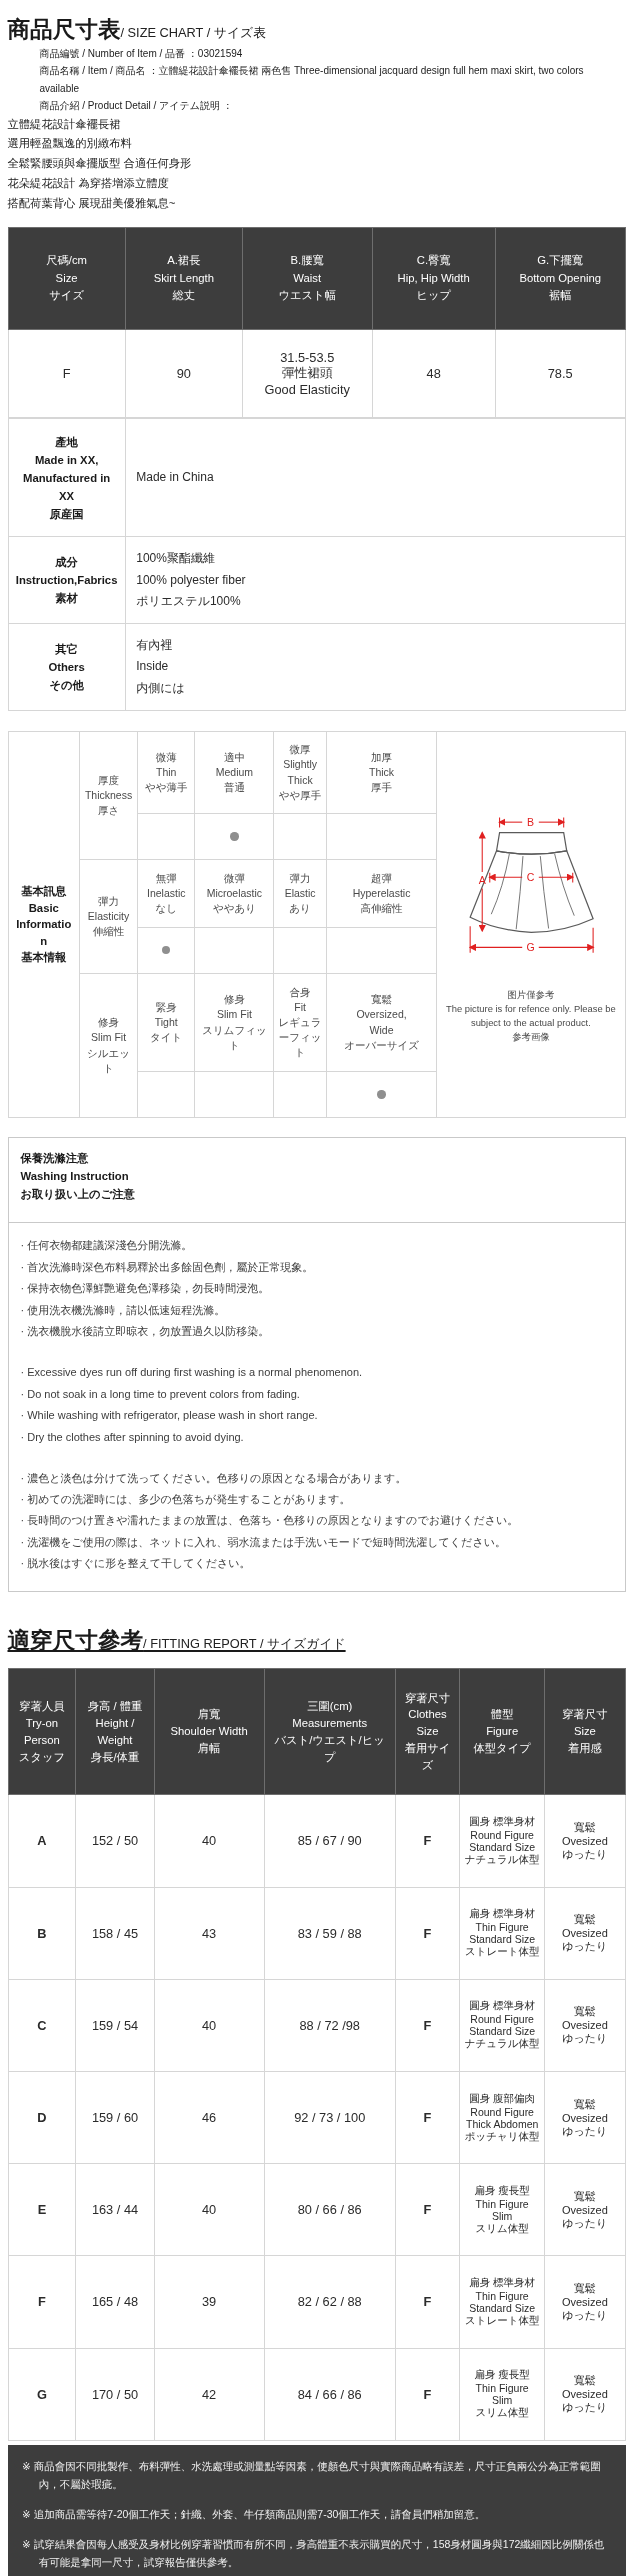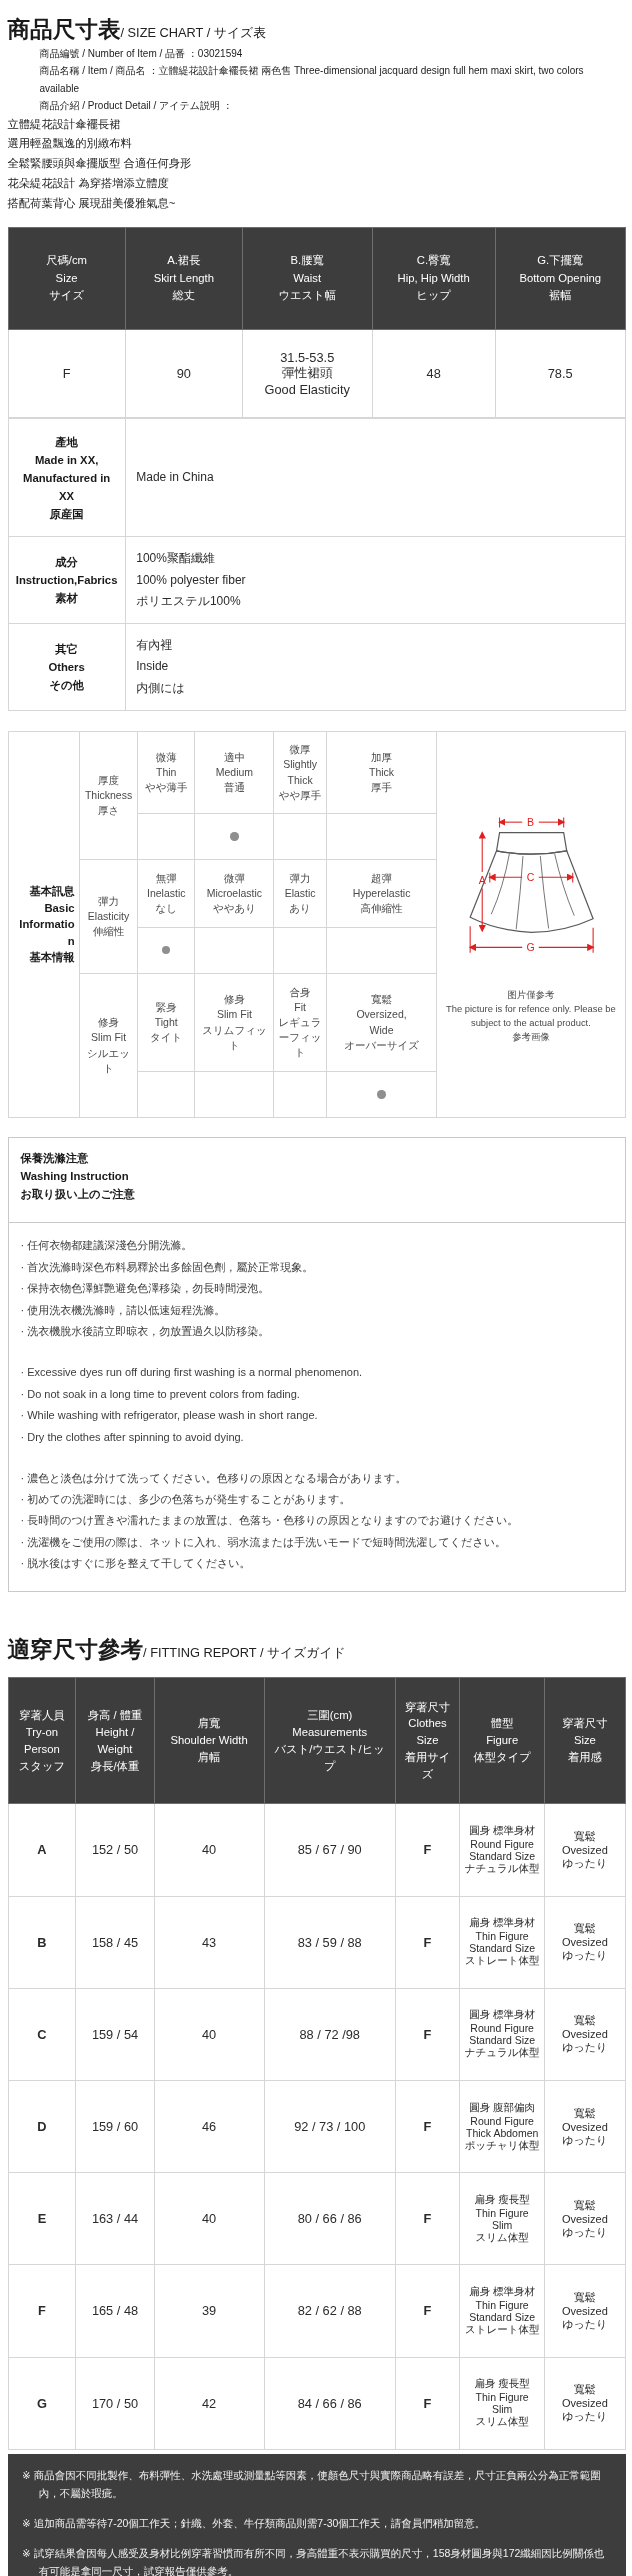--- a/index.html
+++ b/index.html
@@ -17,36 +17,36 @@
   .dark td{background:#3d3d3d;color:#fff;border-color:#6e6e6e;font-size:11.3px;line-height:1.55;}
   #size-table{margin-top:13.6px;}
   #size-table .hdr td{height:89px;}
   #size-table .val td{height:75px;font-size:12.8px;}
   #info-table td{height:auto;}
   #info-table .lbl{font-weight:bold;color:#1a1a1a;padding:13.6px 4.5px;line-height:1.6;}
   #info-table .val{text-align:left;padding:10.5px 10.5px;font-size:12px;line-height:1.8;}
 
   #basic-table{margin-top:19.6px;}
   #basic-table td{color:#4a4a4a;line-height:1.45;}
-  .cell-label{font-weight:bold;color:#1a1a1a !important;font-size:11.3px;text-align:right;}
+  .cell-label{font-weight:bold;color:#1a1a1a !important;font-size:11.3px;}
   .cell-cat{font-size:10.5px;}
   .cell-opt{font-size:10.5px;padding:10.5px 3px;}
   .cell-dot{height:33px;}
   .dot{display:inline-block;width:8.3px;height:8.3px;border-radius:50%;background:#8f8f8f;}
   .cell-img{background:#fff;padding:7.5px 3px;}
   .diagram-caption{font-size:9.4px;color:#4a4a4a;line-height:1.5;margin-top:19.6px;white-space:pre-line;}
 
   .wash-box{border:0.8px solid #c9c9c9;margin-top:19px;}
   .wash-title{padding:10.5px 12px 19.6px 12px;border-bottom:0.8px solid #c9c9c9;}
   .wash-title div{font-weight:bold;font-size:11.3px;color:#1a1a1a;line-height:1.6;}
   .wash-body{padding:12px 12px 16.6px 12px;}
   .wash-line{font-size:11px;color:#3c3c3c;line-height:1.95;}
   .wash-gap{height:19.6px;}
 
-  .fit-heading{margin-top:42px;}
+  .fit-heading{margin-top:33px;text-decoration:underline;}
   #fitting-table{margin-top:12px;}
   #fitting-table .hdr td{height:113px;line-height:1.5;}
   #fitting-table .cell-person,#fitting-table .cell-size{font-weight:bold;font-size:12.8px;}
   #fitting-table .cell-num{font-size:12.8px;}
   #fitting-table .cell-figure{font-size:10.5px;color:#2b2b2b;padding:19.6px 4.5px;}
   #fitting-table .cell-feel{font-size:11px;}
 
   .footer-notes{background:#3d3d3d;color:#f2f2f2;margin-top:4.5px;border:0.8px solid #3d3d3d;}
   .footer-section{padding:12px 13.6px 15px 13.6px;}
   .note{font-size:10.5px;line-height:1.7;padding-left:16.6px;text-indent:-16.6px;margin:0 0 12px 0;}

